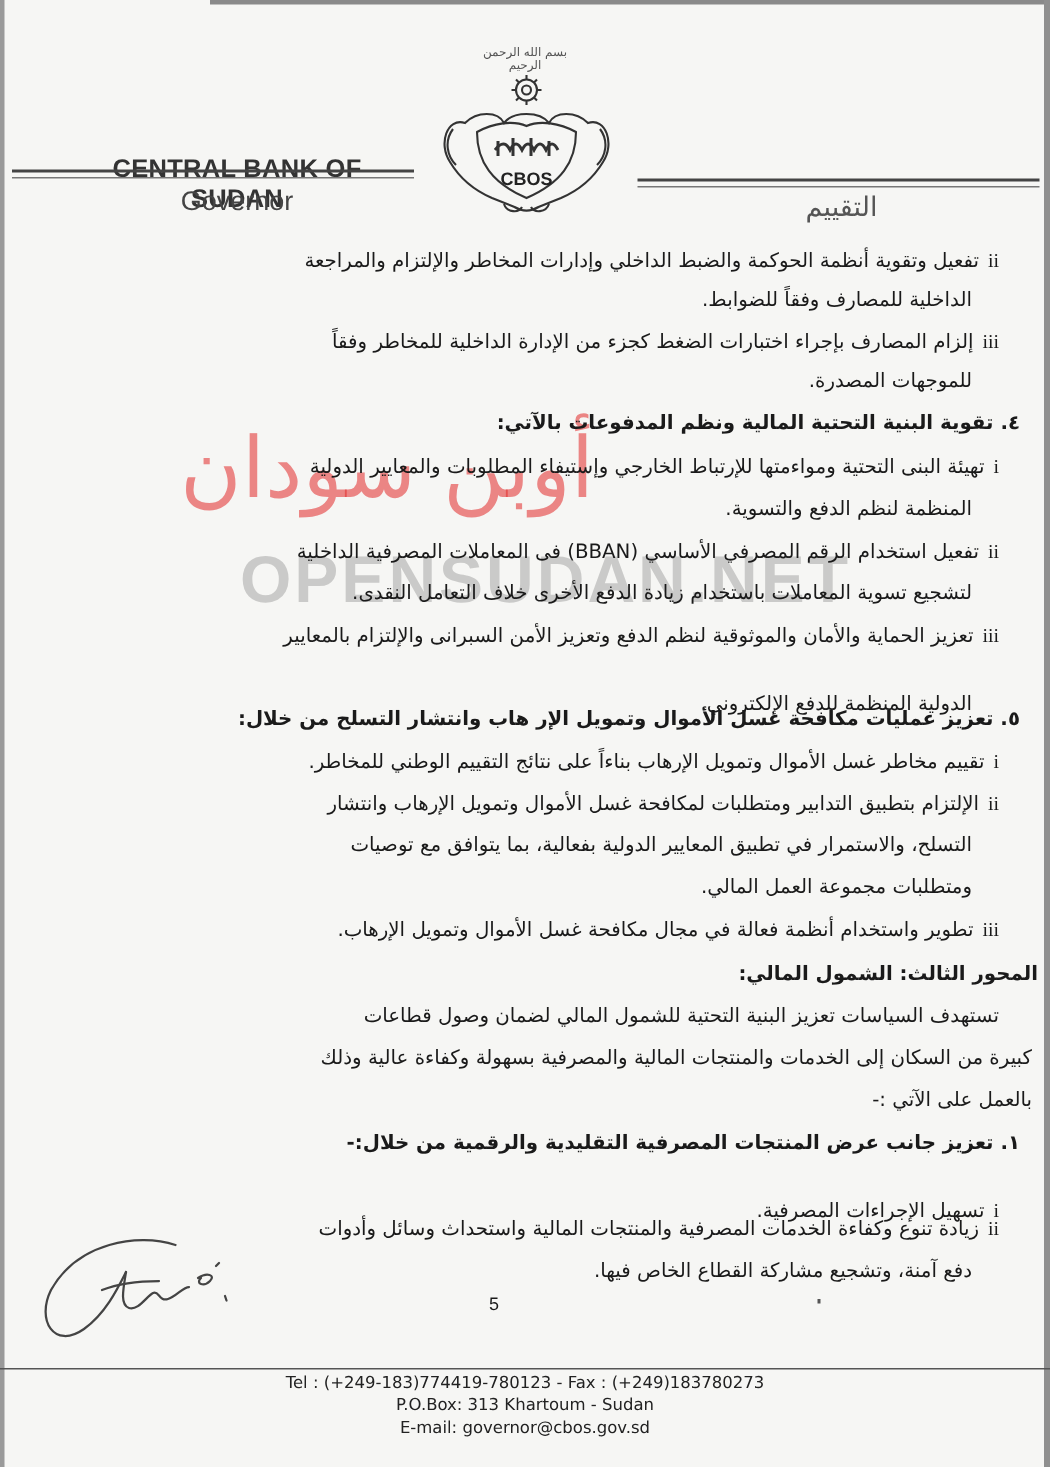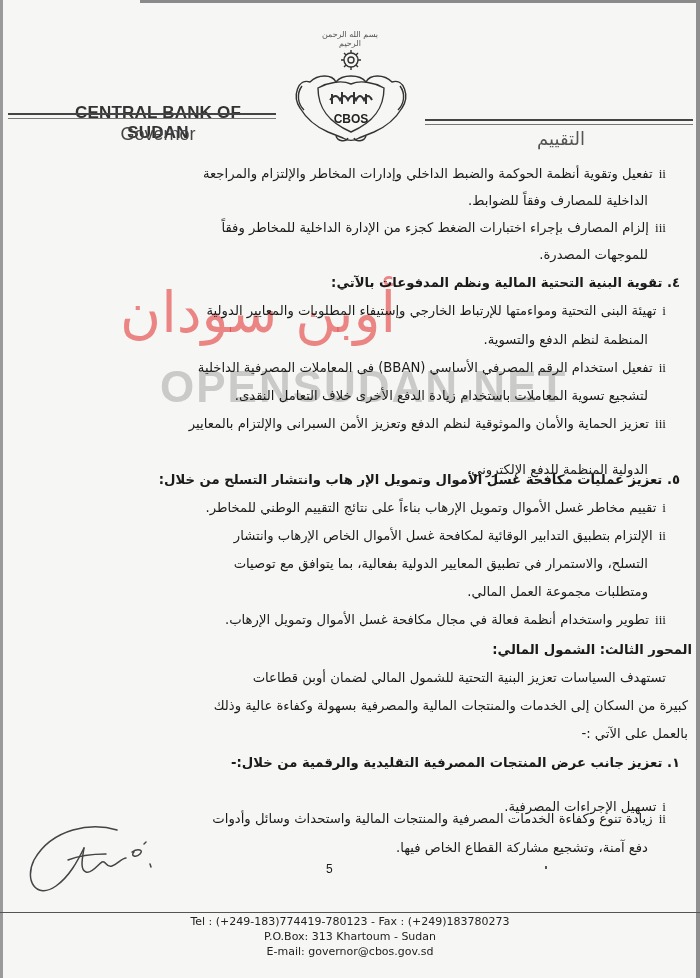--- a/index.html
+++ b/index.html
@@ -101,30 +101,30 @@
     <div class="line" style="top:250px;right:22px;">
       <span class="marker">iii</span><span>تعزيز الحماية والأمان والموثوقية لنظم الدفع وتعزيز الأمن السبرانى والإلتزام بالمعايير</span>
     </div>
     <div class="line" style="top:279px;right:40px;margin-top:17px;">الدولية المنظمة للدفع الإلكتروني.</div>
 
     <div class="line bold" style="top:306px;right:8px;">٥. تعزيز عمليات مكافحة غسل الأموال وتمويل الإر هاب وانتشار التسلح من خلال:</div>
     <div class="line" style="top:334px;right:22px;">
       <span class="marker">i</span><span>تقييم مخاطر غسل الأموال وتمويل الإرهاب بناءاً على نتائج التقييم الوطني للمخاطر.</span>
     </div>
     <div class="line" style="top:362px;right:22px;">
-      <span class="marker">ii</span><span>الإلتزام بتطبيق التدابير الوقائية لمكافحة غسل الأموال الخاص الإرهاب وانتشار</span>
+      <span class="marker">ii</span><span>الإلتزام بتطبيق التدابير ومتطلبات لمكافحة غسل الأموال وتمويل الإرهاب وانتشار</span>
     </div>
     <div class="line" style="top:390px;right:40px;">التسلح، والاستمرار في تطبيق المعايير الدولية بفعالية، بما يتوافق مع توصيات</div>
     <div class="line" style="top:418px;right:40px;">ومتطلبات مجموعة العمل المالي.</div>
     <div class="line" style="top:446px;right:22px;">
       <span class="marker">iii</span><span>تطوير واستخدام أنظمة فعالة في مجال مكافحة غسل الأموال وتمويل الإرهاب.</span>
     </div>
 
     <div class="line bold" style="top:476px;right:-4px;">المحور الثالث: الشمول المالي:</div>
-    <div class="line" style="top:504px;right:22px;">تستهدف السياسات تعزيز البنية التحتية للشمول المالي لضمان أوبن قطاعات</div>
+    <div class="line" style="top:504px;right:22px;">تستهدف السياسات تعزيز البنية التحتية للشمول المالي لضمان وصول قطاعات</div>
     <div class="line" style="top:532px;right:0;">كبيرة من السكان إلى الخدمات والمنتجات المالية والمصرفية بسهولة وكفاءة عالية وذلك</div>
     <div class="line" style="top:560px;right:0;">بالعمل على الآتي :-</div>
 
     <div class="line bold" style="top:589px;right:8px;">١. تعزيز جانب عرض المنتجات المصرفية التقليدية والرقمية من خلال:-</div>
     <div class="line" style="top:633px;right:22px;margin-left:23px;">
       <span class="marker">i</span><span>تسهيل الإجراءات المصرفية.</span>
     </div>
     <div class="line" style="top:645px;right:22px;">
       <span class="marker">ii</span><span>زيادة تنوع وكفاءة الخدمات المصرفية والمنتجات المالية واستحداث وسائل وأدوات</span>
     </div>

